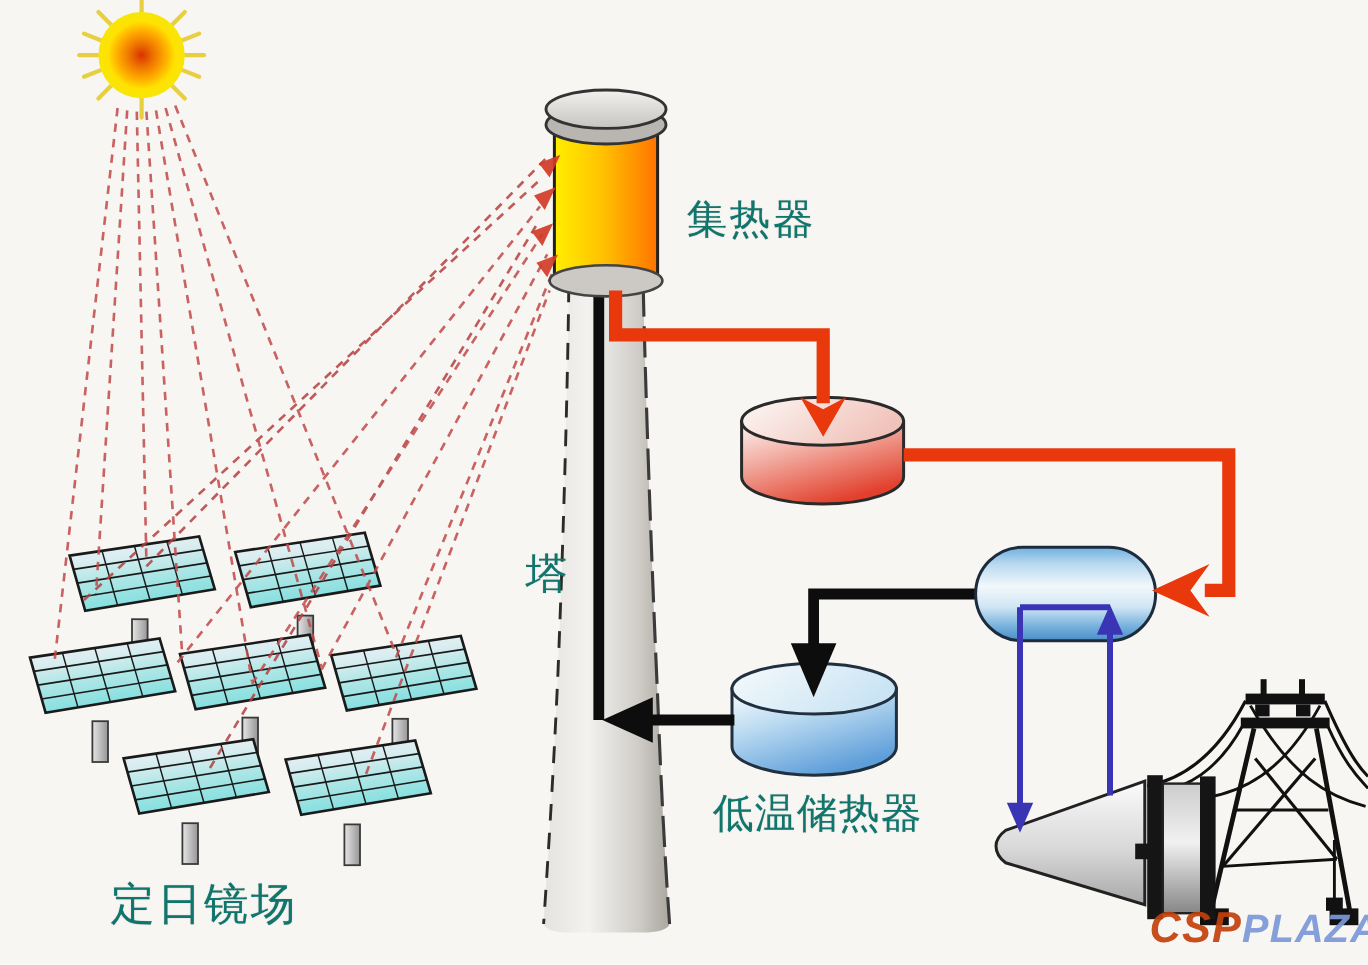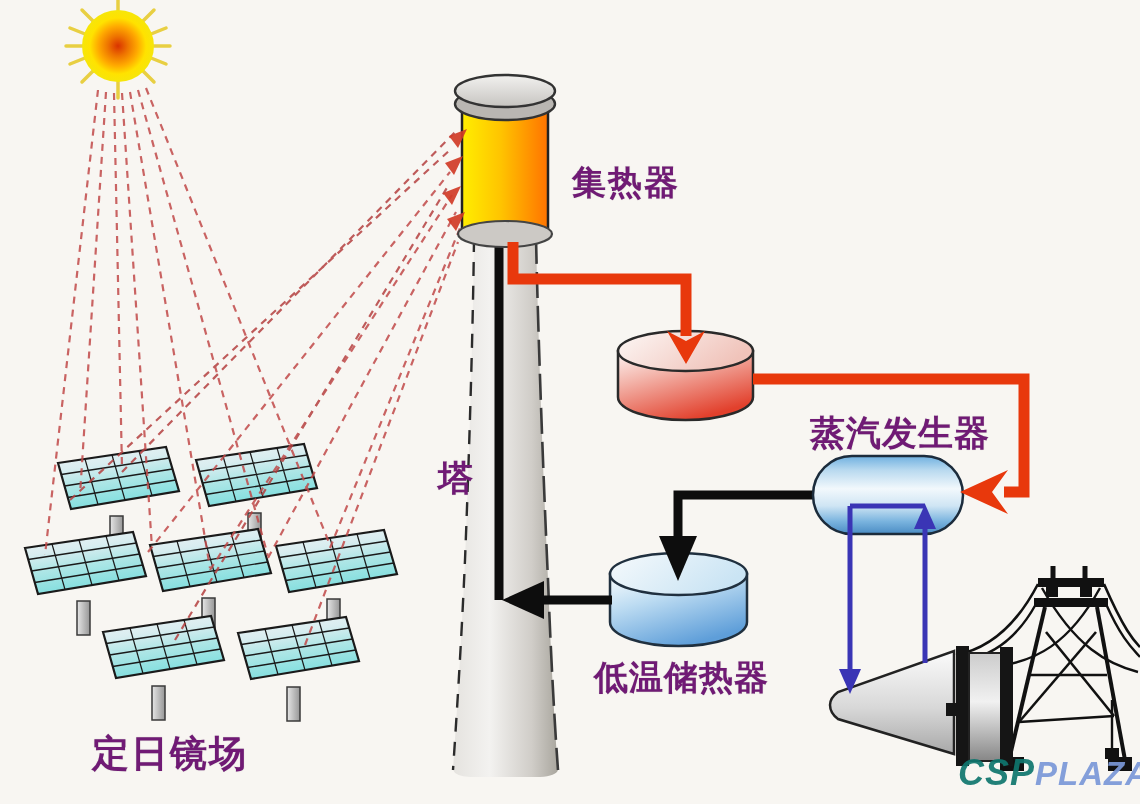--- a/index.html
+++ b/index.html
@@ -6,32 +6,32 @@
   #stage{
     position:relative;
     width:1140px;height:804px;
     background:#f8f6f2;
     overflow:hidden;
     font-family:"Liberation Sans","DejaVu Sans",sans-serif;
   }
   #art{position:absolute;left:0;top:0;}
   .label{
     position:absolute;
-    font-weight:bold;
-    color:#701a75;
+    font-weight:normal;
+    color:#0f766e;
     white-space:nowrap;
     letter-spacing:2px;
     text-shadow:0 0 1px rgba(0,0,0,.25);
   }
   #wm{
     position:absolute;left:958px;top:752px;
     font-style:italic;white-space:nowrap;opacity:.92;
     letter-spacing:1px;
   }
-  #wm .csp{font-weight:900;font-size:36px;color:#0f766e;}
+  #wm .csp{font-weight:900;font-size:36px;color:#c2410c;}
   #wm .plaza{font-weight:700;font-size:33px;color:#7b98d8;}
 </style>
 </head>
 <body>
 
 <div id="stage">
 
 <svg id="art" width="1140" height="804" viewBox="0 0 1140 804">
   <defs>
     <radialGradient id="sunGrad" cx="50%" cy="50%" r="50%">
@@ -262,21 +262,20 @@
     <path d="M925,663 L925,527" fill="none"></path>
     <polygon points="914,529 936,529 925,504" stroke="none"></polygon>
   </g>
 </svg>
 
 <div class="label" style="left:572px;top:160px;font-size:34px;">集热器</div>
 
 <div class="label" style="left:438px;top:455px;font-size:35px;">塔</div>
 
 
-<div class="label" style="left:810px;top:410px;font-size:35px;letter-spacing:1px;">蒸汽发生器</div>
 
 <div class="label" style="left:92px;top:729px;font-size:37px;">定日镜场</div>
 
 <div class="label" style="left:594px;top:655px;font-size:34px;letter-spacing:1px;">低温储热器</div>
 
 
 <div id="wm">
   <span class="csp">CSP</span><span class="plaza">PLAZA</span>
 </div>
 

